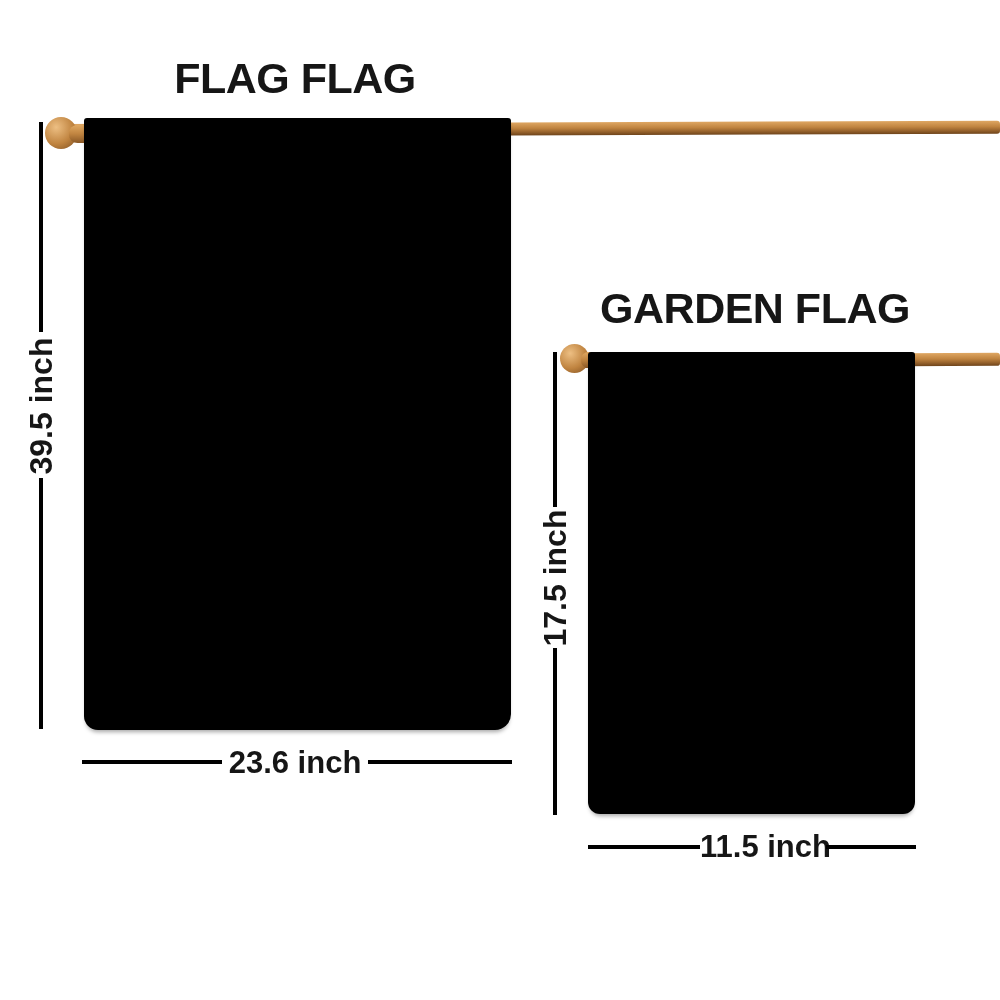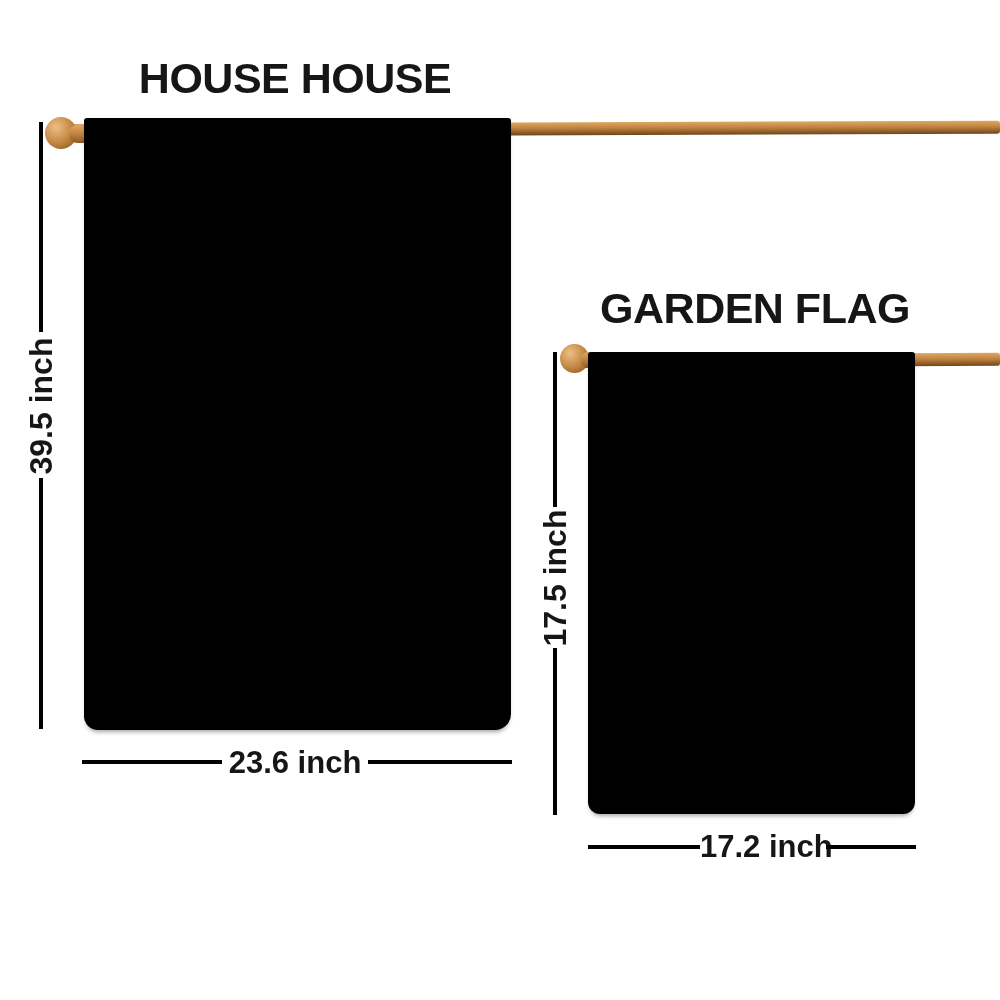--- a/index.html
+++ b/index.html
@@ -74,21 +74,21 @@
     text-align:center;
     color:var(--color-text,#161616);
   }
 </style>
 </head>
 <body>
 
 <div class="stage">
 
   <div>
-    <div class="section-title" style="left:45px; top:54px; width:500px;">HOUSE HOUSE</div>
+    <div class="section-title" style="left:45px; top:54px; width:500px;">FLAG FLAG</div>
 
     <div class="pole house"></div>
     <div class="knob-ball house"></div>
     <div class="knob-neck house"></div>
 
     <div class="flag house"></div>
 
     <div>
       <div class="dim-line dim-v" style="left:39px; top:122px; height:210px;"></div>
       <div class="dim-label-v" style="left:-44px; top:384px; width:170px; height:44px;">39.5 inch</div>
@@ -112,18 +112,18 @@
     <div class="flag garden"></div>
 
     <div>
       <div class="dim-line dim-v" style="left:553px; top:352px; height:155px;"></div>
       <div class="dim-label-v" style="left:470px; top:556px; width:170px; height:44px;">17.5 inch</div>
       <div class="dim-line dim-v" style="left:553px; top:648px; height:167px;"></div>
     </div>
 
     <div>
       <div class="dim-line dim-h" style="left:588px; top:845px; width:112px;"></div>
-      <div class="dim-label-h" style="left:700px; top:830px; width:128px; height:34px; line-height:34px;">17.2 inch</div>
+      <div class="dim-label-h" style="left:700px; top:830px; width:128px; height:34px; line-height:34px;">11.5 inch</div>
       <div class="dim-line dim-h" style="left:826px; top:845px; width:90px;"></div>
     </div>
   </div>
 
 </div>
 
 </body></html>

